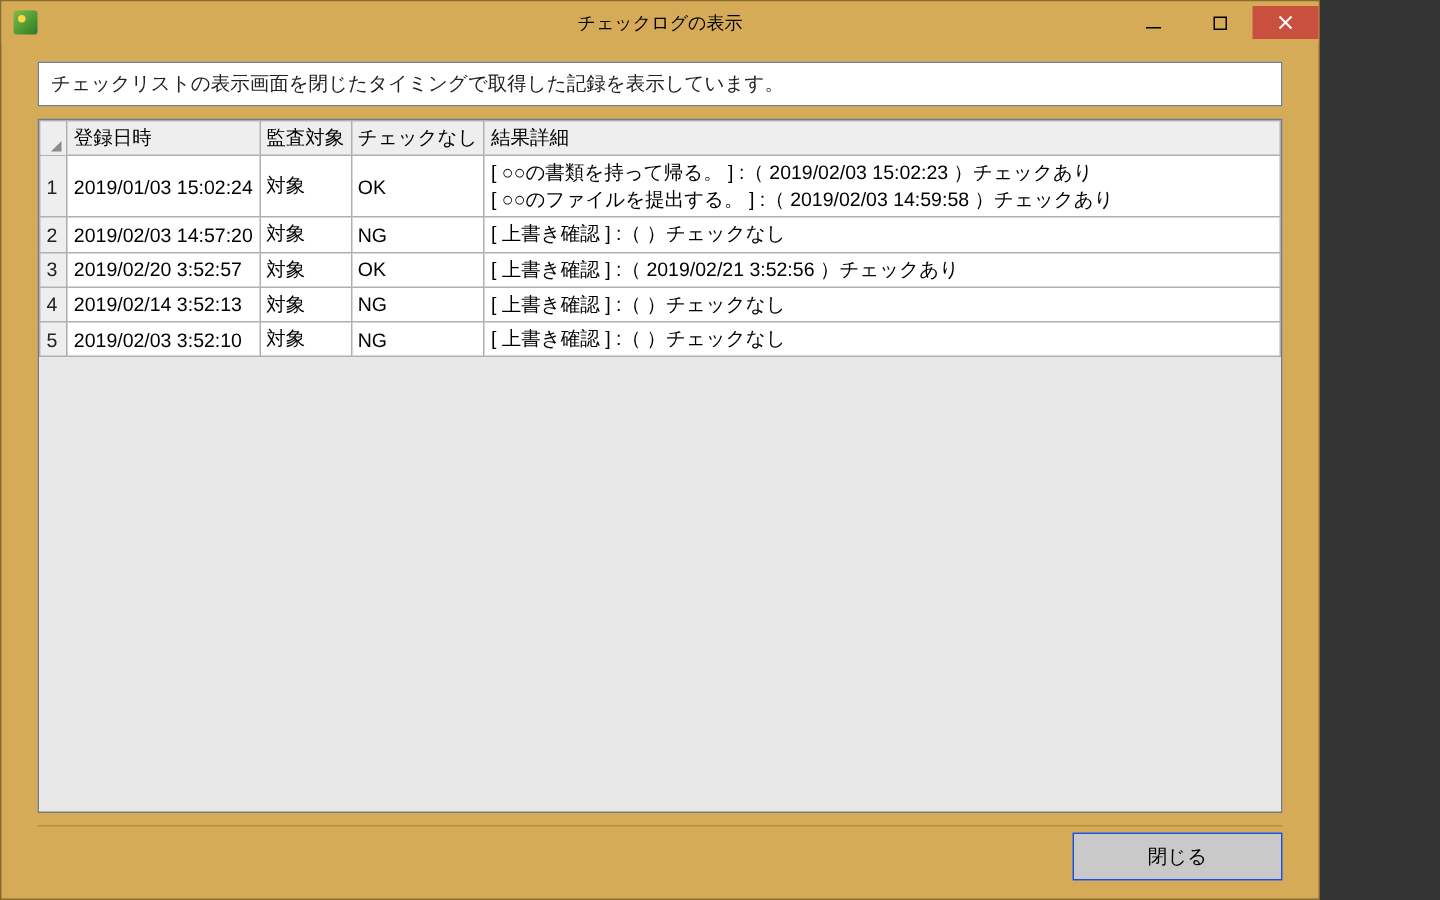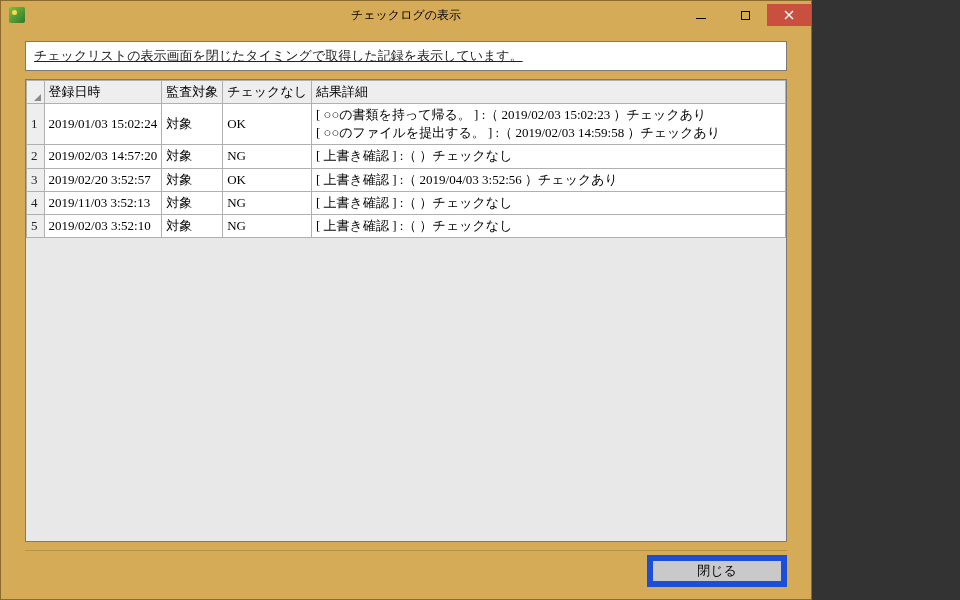--- a/index.html
+++ b/index.html
@@ -5,21 +5,21 @@
     * { box-sizing: border-box; margin: 0; padding: 0; }
     body {
       font-family: "MS UI Gothic", "Meiryo", sans-serif;
       font-size: 13px;
       background: #333;
       width: 960px;
       height: 600px;
       overflow: hidden;
     }
     .window {
-      width: 812px;
+      width: 880px;
       height: 600px;
       background: #d6ab58;
       border: 1px solid #8a6a2d;
       display: flex;
       flex-direction: column;
     }
     .titlebar {
       height: 28px;
       background: #d6ab58;
       display: flex;
@@ -80,33 +80,31 @@
       display: flex;
       flex-direction: column;
       gap: 8px;
     }
     .description-box {
       background: #fff;
       border: 1px solid #7a7a7a;
       padding: 5px 8px;
       font-size: 13px;
       color: #222;
-      text-decoration: underline;
     }
     .table-wrap {
       flex: 1;
       background: #e8e8e8;
       border: 1px solid #7a7a7a;
       overflow: auto;
     }
     table.log {
       border-collapse: collapse;
       width: 100%;
       background: #fff;
-      font-family: Liberation Serif, serif;
     }
     table.log th, table.log td {
       border: 1px solid #b0b0b0;
       border-top: none;
       padding: 2px 4px;
       text-align: left;
       font-weight: normal;
       font-size: 13px;
       vertical-align: middle;
       white-space: nowrap;
@@ -144,21 +142,21 @@
     .footer {
       display: flex;
       justify-content: flex-end;
       padding-top: 4px;
       border-top: 1px solid #b49344;
     }
     .btn-close {
       width: 140px;
       height: 32px;
       background: #c9c9c9;
-      border: 6px solid #1d4ed8;
+      border: 1px solid #1d4ed8;
       display: flex;
       align-items: center;
       justify-content: center;
       font-size: 13px;
       cursor: pointer;
     }
   </style>
 </head>
 <body>
 
@@ -216,26 +214,26 @@
               <td class="detail">
                 <span class="line">[ 上書き確認 ] :（  ）チェックなし</span>
               </td>
             </tr>
             <tr>
               <td class="rownum">3</td>
               <td>2019/02/20 3:52:57</td>
               <td>対象</td>
               <td>OK</td>
               <td class="detail">
-                <span class="line">[ 上書き確認 ] :（ 2019/04/03 3:52:56 ）チェックあり</span>
+                <span class="line">[ 上書き確認 ] :（ 2019/02/21 3:52:56 ）チェックあり</span>
               </td>
             </tr>
             <tr>
               <td class="rownum">4</td>
-              <td>2019/11/03 3:52:13</td>
+              <td>2019/02/14 3:52:13</td>
               <td>対象</td>
               <td>NG</td>
               <td class="detail">
                 <span class="line">[ 上書き確認 ] :（  ）チェックなし</span>
               </td>
             </tr>
             <tr>
               <td class="rownum">5</td>
               <td>2019/02/03 3:52:10</td>
               <td>対象</td>

